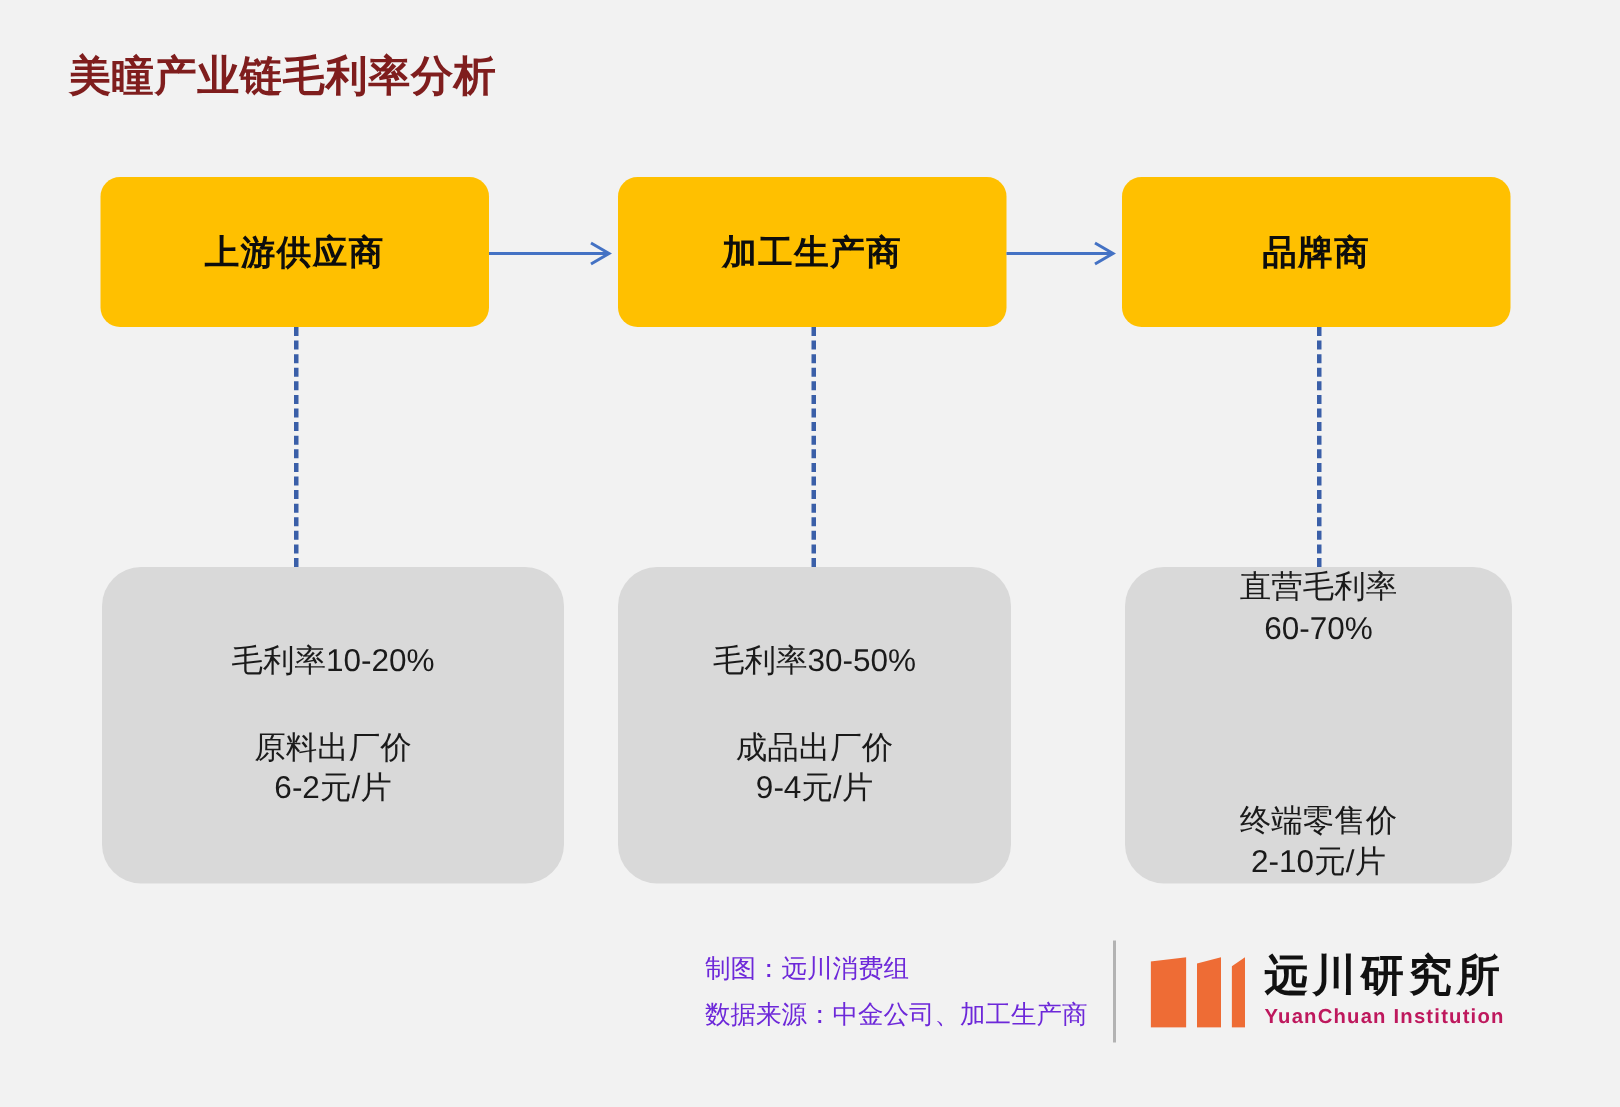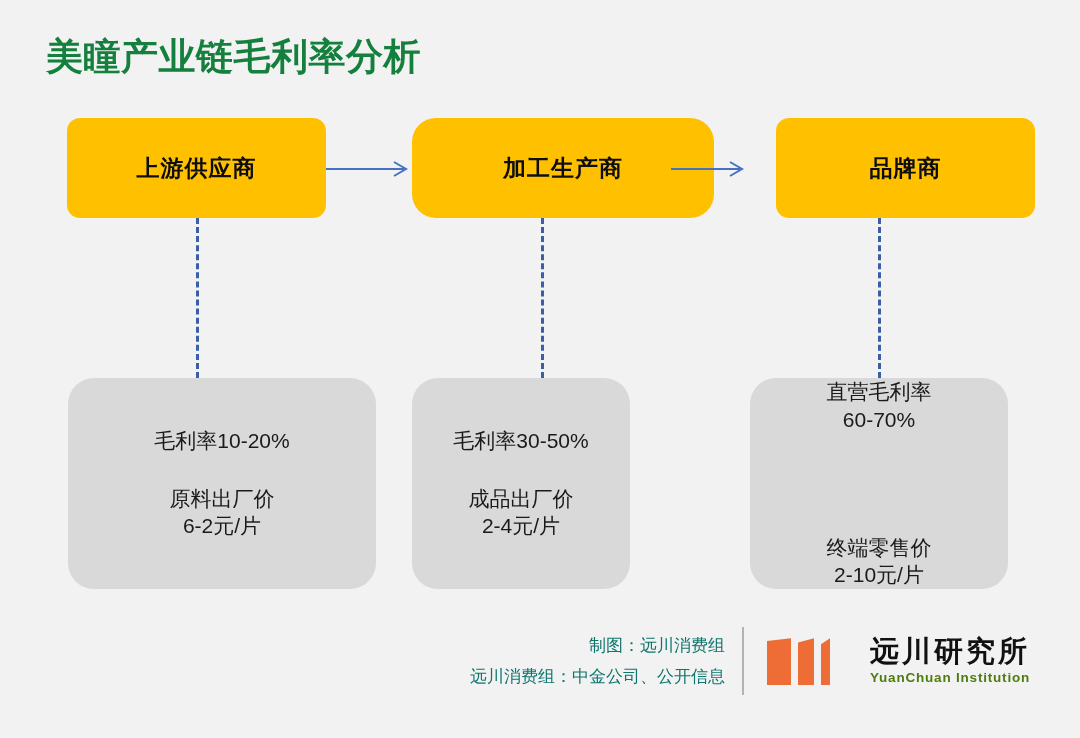--- a/index.html
+++ b/index.html
@@ -9,24 +9,24 @@
     font-family:"Liberation Sans","DejaVu Sans",sans-serif;
     position:relative;
     overflow:hidden;
     color:#1a1a1a;
   }
 
   
   .title {
     position:absolute;
     left:46px; top:32px;
-    font-size:37px;
+    font-size:28px;
     font-weight:bold;
     letter-spacing:0.5px;
-    color:#15803d;
+    color:#7f1d1d;
     white-space:nowrap;
   }
 
   
   .stage { position:absolute; left:0; top:0; width:1080px; height:738px; }
 
   
   .ybox {
     position:absolute;
     top:118px;
@@ -35,41 +35,41 @@
     border-radius:13px;
     display:flex;
     align-items:center;
     justify-content:center;
     font-size:23px;
     font-weight:bold;
     letter-spacing:1px;
     color:#0d0d0d;
   }
   .ybox.b1 { left:67px;  width:259px; }
-  .ybox.b2 { left:412px; width:302px;border-radius:24px; }
-  .ybox.b3 { left:748px; width:259px;margin-left:28px; }
+  .ybox.b2 { left:412px; width:259px; }
+  .ybox.b3 { left:748px; width:259px; }
 
   
   .gbox {
     position:absolute;
     top:378px;
     height:211px;
     background:#d9d9d9;
     border-radius:26px;
     display:flex;
     flex-direction:column;
     align-items:center;
     justify-content:center;
     font-size:21px;
     line-height:1.32;
     color:#1a1a1a;
     text-align:center;
   }
   .gbox.g1 { left:68px;  width:308px; }
-  .gbox.g2 { left:412px; width:218px; }
+  .gbox.g2 { left:412px; width:262px; }
   .gbox.g3 { left:750px; width:258px;justify-content:space-between; }
   .gbox .line { white-space:pre-line; }
   .gbox .gap { height:30px; }
 
   
   .arrow { position:absolute; top:161px; height:16px; }
   .arrow.a1 { left:326px; width:86px; }
   .arrow.a2 { left:671px; width:77px; }
   .arrow svg { display:block; width:100%; height:100%; overflow:visible; }
 
@@ -83,54 +83,53 @@
   }
   .dash.d1 { left:196px; }
   .dash.d2 { left:541px; }
   .dash.d3 { left:878px; }
 
   
   .credits {
     position:absolute;
     right:355px;
     top:630px;
-    text-align:right;
     font-size:17px;
     line-height:1.85;
-    color:#0f766e;
+    color:#6d28d9;
     white-space:nowrap;
   }
 
   .divider {
     position:absolute;
     left:742px; top:627px;
     width:2px; height:68px;
     background:#b3b3b3;
   }
 
   
-  .logo { position:absolute; left:767px; top:636px; display:flex; align-items:center;gap:27px; }
+  .logo { position:absolute; left:767px; top:636px; display:flex; align-items:center; }
   .logo-mark { display:flex; align-items:flex-end; gap:7px; margin-right:13px; padding-top:2px; }
   .bar { background:#ee6c35; }
   .bar.b-1 { width:24px; height:47px; clip-path:polygon(0 6%, 100% 0, 100% 100%, 0 100%); }
   .bar.b-2 { width:16px; height:47px; clip-path:polygon(0 9%, 100% 0, 100% 100%, 0 100%); }
   .bar.b-3 { width:9px;  height:47px; clip-path:polygon(0 13%, 100% 0, 100% 100%, 0 100%); }
   .logo-text { display:flex; flex-direction:column; }
   .logo-cn {
     font-size:29px;
     font-weight:bold;
     letter-spacing:3px;
     color:#111;
     line-height:1.08;
   }
   .logo-en {
     font-size:13.5px;
     font-weight:bold;
     letter-spacing:0.8px;
-    color:#4d7c0f;
+    color:#be185d;
     margin-top:3px;
   }
 </style>
 </head>
 <body>
 
 <div class="title">美瞳产业链毛利率分析</div>
 
 <div class="stage">
 
@@ -164,34 +163,34 @@
   <div class="gbox g1">
     <div class="line">毛利率10-20%</div>
     <div class="gap"></div>
     <div class="line">原料出厂价
 6-2元/片</div>
   </div>
   <div class="gbox g2">
     <div class="line">毛利率30-50%</div>
     <div class="gap"></div>
     <div class="line">成品出厂价
-2-4元/片</div>
+9-4元/片</div>
   </div>
   <div class="gbox g3">
     <div class="line">直营毛利率
 60-70%</div>
     <div class="gap"></div>
     <div class="line">终端零售价
 2-10元/片</div>
   </div>
 </div>
 
 <div class="credits">
   <div>制图：远川消费组</div>
-  <div>远川消费组：中金公司、公开信息</div>
+  <div>数据来源：中金公司、加工生产商</div>
 </div>
 
 <div class="divider"></div>
 
 <div class="logo">
   <div class="logo-mark">
     <div class="bar b-1"></div>
     <div class="bar b-2"></div>
     <div class="bar b-3"></div>
   </div>

